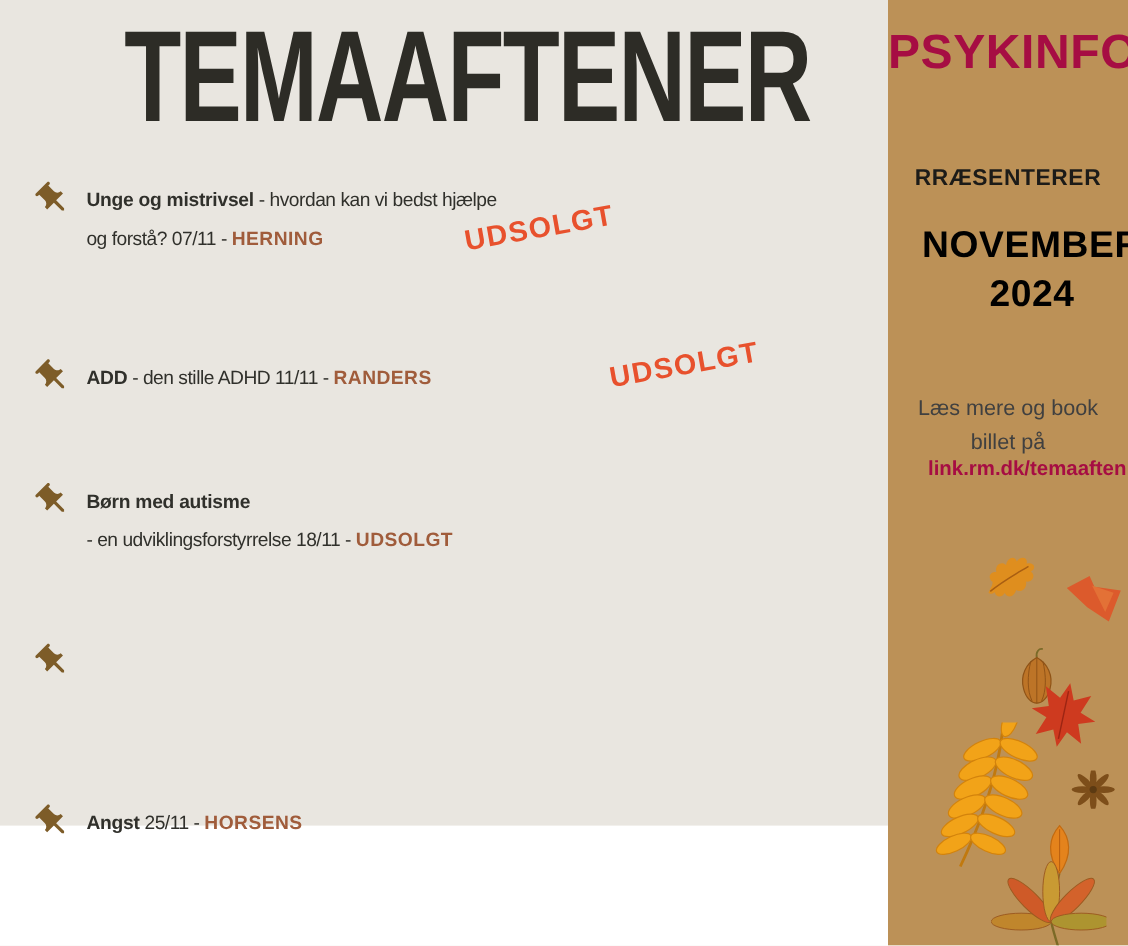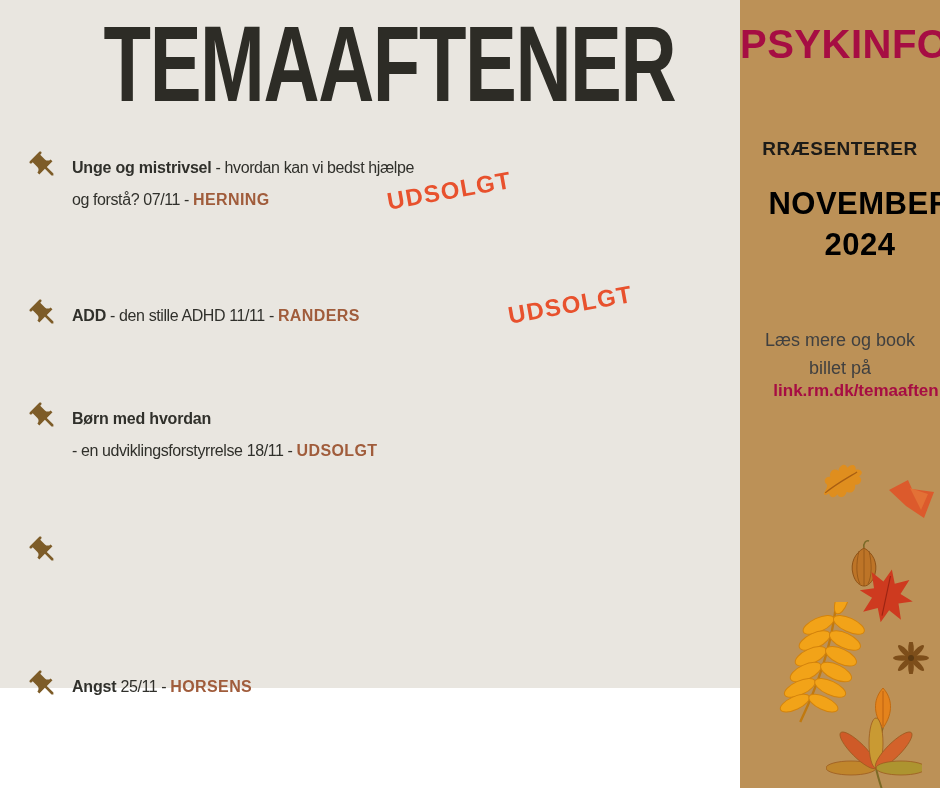--- a/index.html
+++ b/index.html
@@ -84,21 +84,21 @@
       </span>
       <p class="etext"><strong>ADD</strong><span> - den stille ADHD 11/11 - </span><span class="loc">RANDERS</span></p>
     </div>
 
     <div class="event" style="top:401px">
       <span class="pin">
         <svg width="32" height="32" viewBox="0 0 24 24" fill="currentColor">
             <path d="M16 9V4h1c.55 0 1-.45 1-1s-.45-1-1-1H7c-.55 0-1 .45-1 1s.45 1 1 1h1v5c0 1.66-1.34 3-3 3v2h5.97v7l1 1 1-1v-7H19v-2c-1.66 0-3-1.34-3-3z"></path>
           </svg>
       </span>
-      <p class="etext"><strong>Børn med hvordan</strong><br><span>- en udviklingsforstyrrelse 18/11 - </span><span class="loc">UDSOLGT</span></p>
+      <p class="etext"><strong>Børn med autisme</strong><br><span>- en udviklingsforstyrrelse 18/11 - </span><span class="loc">UDSOLGT</span></p>
     </div>
 
     <div class="event" style="top:535px">
       <span class="pin">
         <svg width="32" height="32" viewBox="0 0 24 24" fill="currentColor">
             <path d="M16 9V4h1c.55 0 1-.45 1-1s-.45-1-1-1H7c-.55 0-1 .45-1 1s.45 1 1 1h1v5c0 1.66-1.34 3-3 3v2h5.97v7l1 1 1-1v-7H19v-2c-1.66 0-3-1.34-3-3z"></path>
           </svg>
       </span>
     </div>
 

